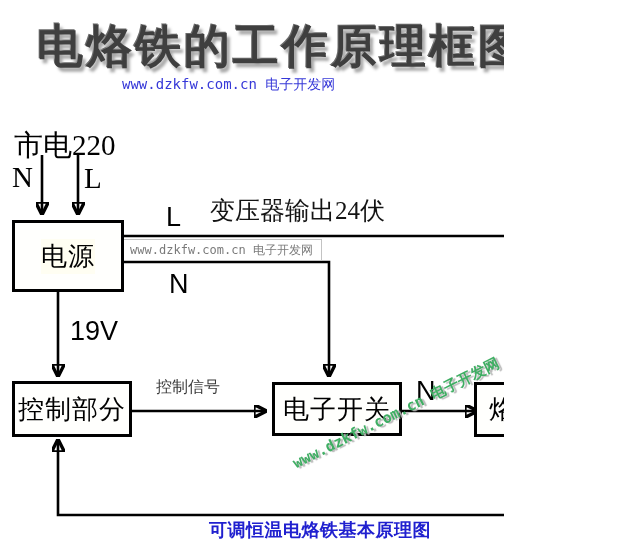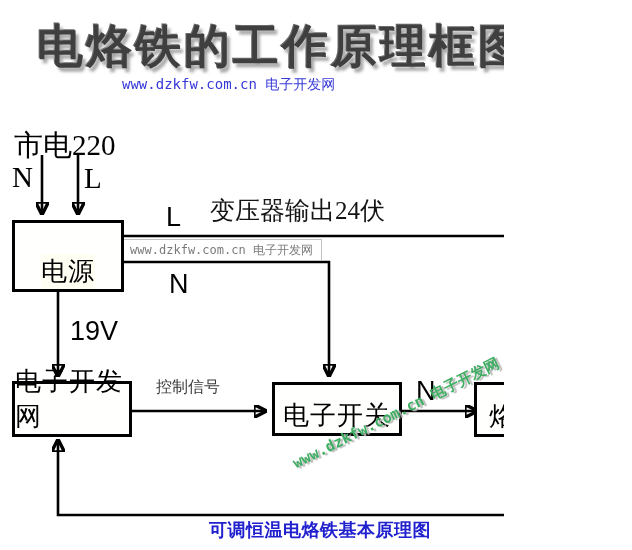--- a/index.html
+++ b/index.html
@@ -35,21 +35,21 @@
     font-family:"DejaVu Sans Mono","Liberation Mono",monospace;
   }
   .wm-green{
     left:294px;top:455px;font-size:15px;font-weight:700;color:#3fae63;
     transform:rotate(-26.5deg);transform-origin:0 50%;
     text-shadow:2px 2px 1px #b9b9b9;
     font-family:"DejaVu Sans Mono","Liberation Mono",monospace;
   }
   .box{
     position:absolute;border:3px solid #000;background:#fffffd;
-    display:flex;align-items:flex-end;justify-content:center;
+    display:flex;align-items:center;justify-content:center;
   }
   .box-power{left:12px;top:220px;width:106px;height:66px;}
   .box-power span{font-size:44px;letter-spacing:6px;background:#fffef2;}
   .box-control{left:12px;top:381px;width:114px;height:50px;}
   .box-switch{left:272px;top:382px;width:124px;height:48px;}
   .box-handle{left:474px;top:382px;width:132px;height:49px;}
   .box span{font-size:26px;letter-spacing:1px;}
   svg.wires{position:absolute;left:0;top:0;width:632px;height:550px;}
   svg.wires path{stroke:#000;stroke-width:2.6;fill:none;}
 </style>
@@ -85,21 +85,21 @@
   <div class="abs transformer serif-lbl">变压器输出24伏</div>
   <div class="abs wm-gray">www.dzkfw.com.cn 电子开发网</div>
   <div class="abs n-out sans-lbl">N</div>
 
   <div class="abs v19 sans-lbl">19V</div>
 
   <div class="box box-power">
     <span>电源</span>
   </div>
   <div class="box box-control">
-    <span>电子开发网</span>
+    <span>控制部分</span>
   </div>
   <div class="box box-switch">
     <span>电子开关</span>
   </div>
   <div class="box box-handle">
     <span>烙铁手柄</span>
   </div>
 
   <div class="abs ctrl-sig serif-lbl">控制信号</div>
   <div class="abs n-mid sans-lbl">N</div>

